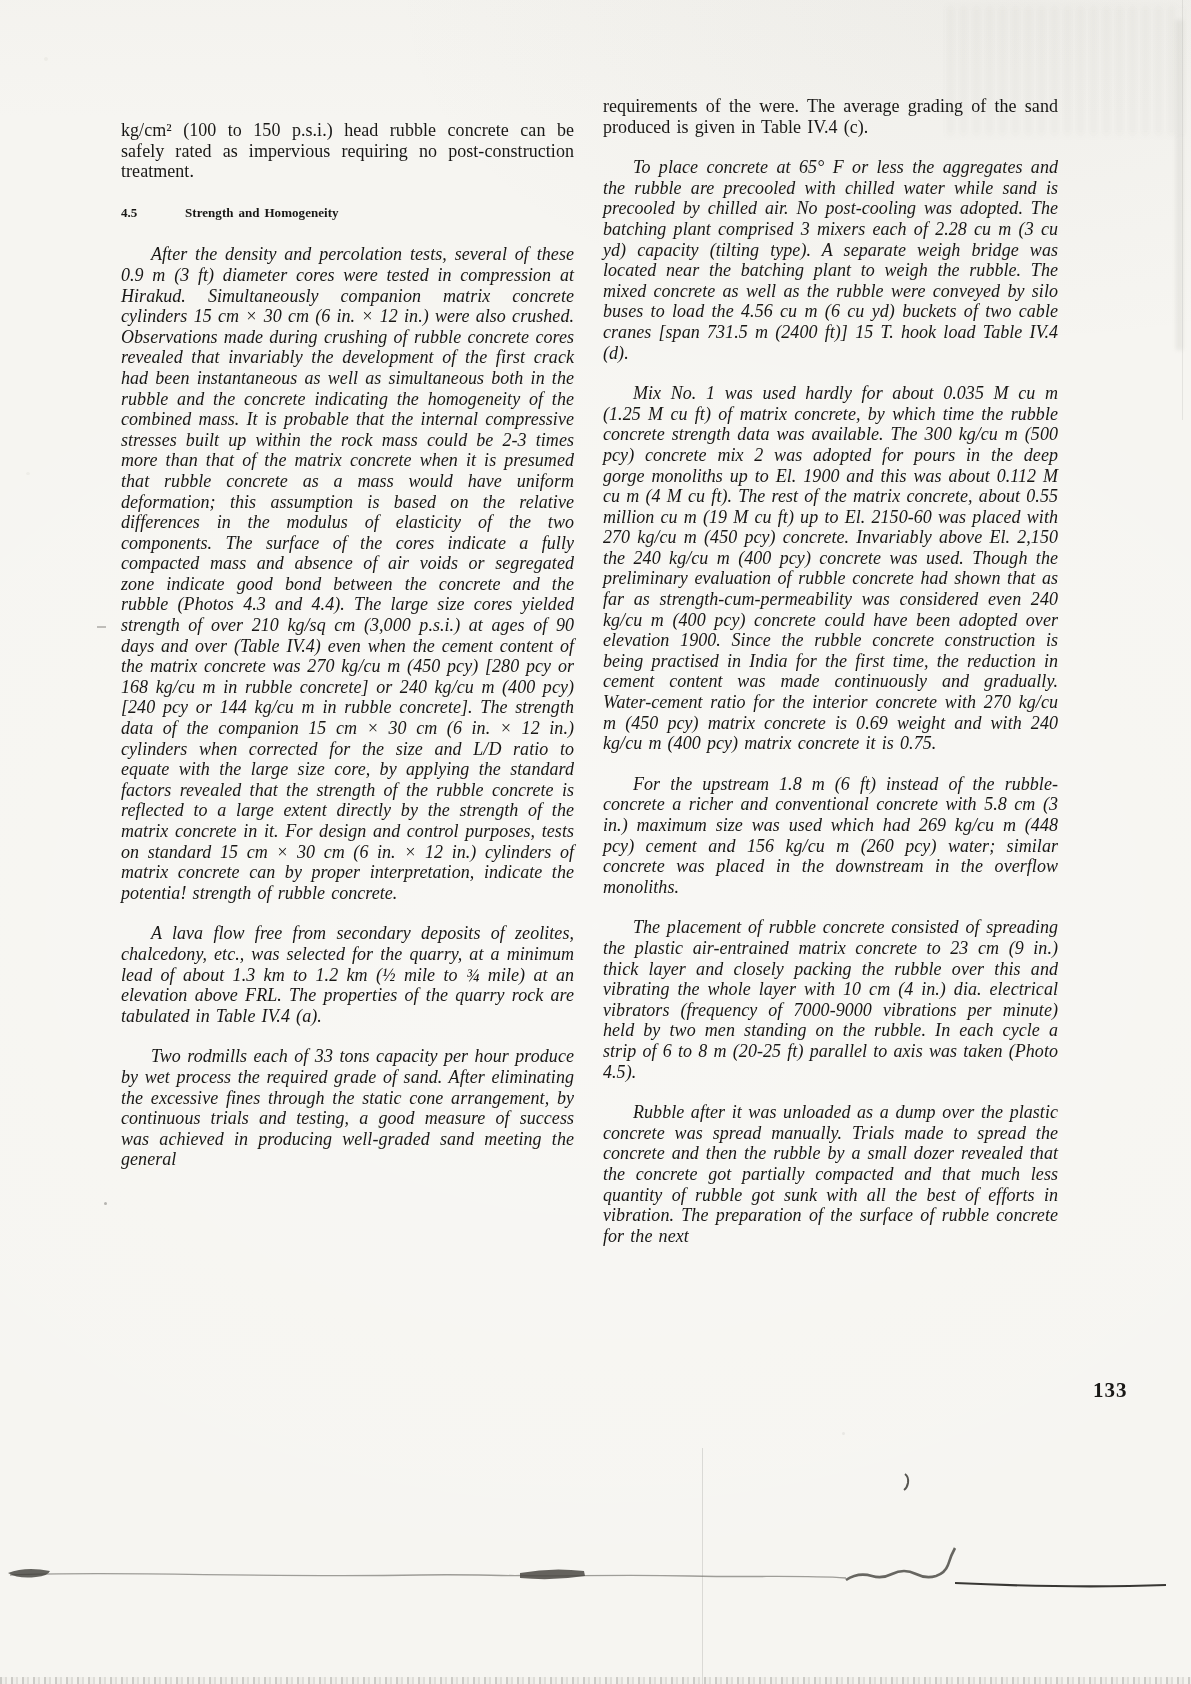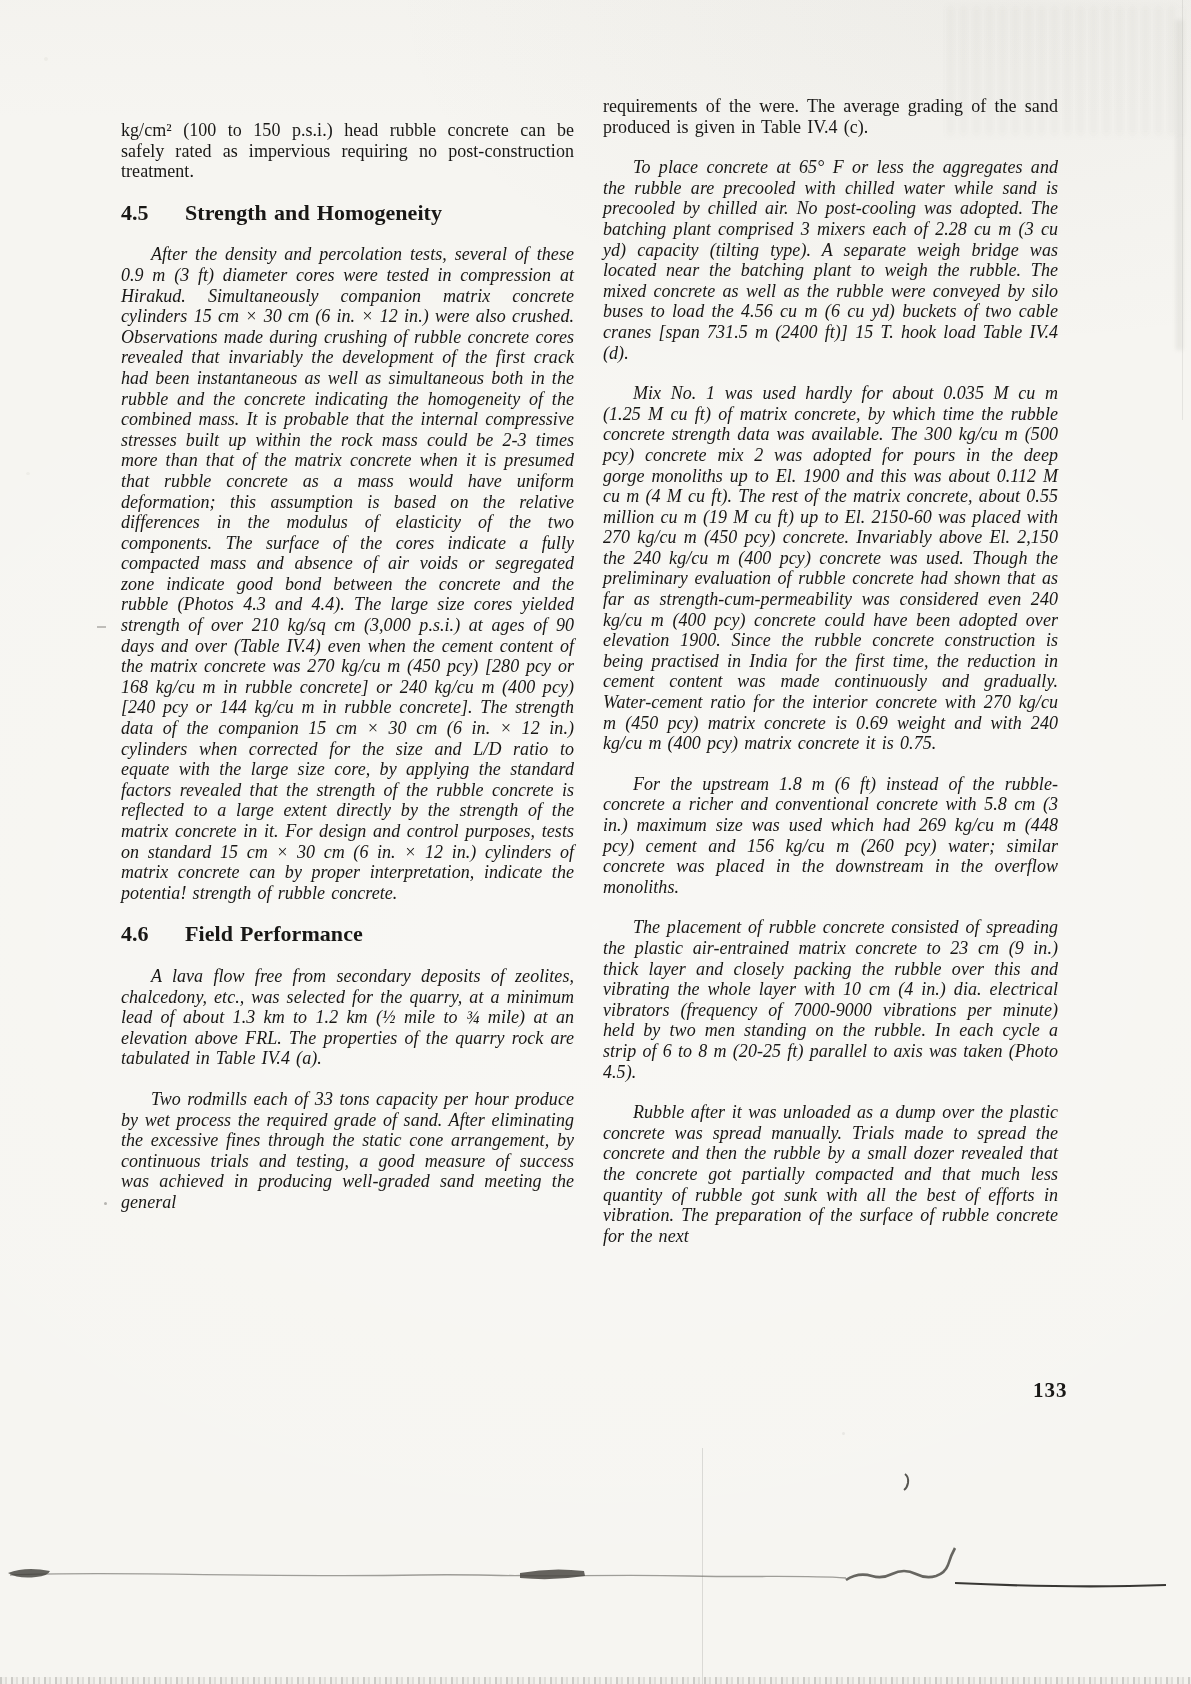--- a/index.html
+++ b/index.html
@@ -25,27 +25,27 @@
     letter-spacing:0.05px;
     word-spacing:1.6px;
   }
   .col-left{left:121px;top:100px;width:453px;margin-top:20px;}
   .col-right{left:603px;top:96px;width:455px;}
   .para{margin:0 0 20px 0;}
   .para.indent{text-indent:30px;font-style:italic;}
   .heading{
     font-weight:bold;
     margin:21px 0 21px 0;
-    font-size:22px;
+    font-size:13px;
     text-align:left;
     white-space:nowrap;
   }
   .heading .num{display:inline-block;width:64px;}
   .page-number{
-    position:absolute;left:1033px;top:1378px;
+    position:absolute;left:1093px;top:1378px;
     font-size:21px;font-weight:bold;letter-spacing:1px;
   }
   
   .ghost-topright{
     position:absolute;left:948px;top:6px;width:235px;height:130px;
     background:repeating-linear-gradient(90deg,
       rgba(140,138,130,0.13) 0 5px, rgba(240,240,235,0) 5px 13px);
     filter:blur(3px);opacity:.7;pointer-events:none;
   }
   .ghost-topright2{
@@ -80,23 +80,20 @@
 
 <div class="col col-left">
   <p class="para">kg/cm² (100 to 150 p.s.i.) head rubble concrete can be safely rated as impervious requiring no post-construction treatment.</p>
 
   <div class="heading">
     <span class="num">4.5</span><span>Strength and Homogeneity</span>
   </div>
 
   <p class="para indent">After the density and percolation tests, several of these 0.9 m (3 ft) diameter cores were tested in compression at Hirakud. Simultaneously companion matrix concrete cylinders 15 cm × 30 cm (6 in. × 12 in.) were also crushed. Observations made during crushing of rubble concrete cores revealed that invariably the development of the first crack had been instantaneous as well as simultaneous both in the rubble and the concrete indicating the homogeneity of the combined mass. It is probable that the internal compressive stresses built up within the rock mass could be 2-3 times more than that of the matrix concrete when it is presumed that rubble concrete as a mass would have uniform deformation; this assumption is based on the relative differences in the modulus of elasticity of the two components. The surface of the cores indicate a fully compacted mass and absence of air voids or segregated zone indicate good bond between the concrete and the rubble (Photos 4.3 and 4.4). The large size cores yielded strength of over 210 kg/sq cm (3,000 p.s.i.) at ages of 90 days and over (Table IV.4) even when the cement content of the matrix concrete was 270 kg/cu m (450 pcy) [280 pcy or 168 kg/cu m in rubble concrete] or 240 kg/cu m (400 pcy) [240 pcy or 144 kg/cu m in rubble concrete]. The strength data of the companion 15 cm × 30 cm (6 in. × 12 in.) cylinders when corrected for the size and L/D ratio to equate with the large size core, by applying the standard factors revealed that the strength of the rubble concrete is reflected to a large extent directly by the strength of the matrix concrete in it. For design and control purposes, tests on standard 15 cm × 30 cm (6 in. × 12 in.) cylinders of matrix concrete can by proper interpretation, indicate the potentia! strength of rubble concrete.</p>
 
-  <div class="heading">
-    <span class="num">4.6</span><span>Field Performance</span>
-  </div>
 
   <p class="para indent">A lava flow free from secondary deposits of zeolites, chalcedony, etc., was selected for the quarry, at a minimum lead of about 1.3 km to 1.2 km (½ mile to ¾ mile) at an elevation above FRL. The properties of the quarry rock are tabulated in Table IV.4 (a).</p>
 
 
   <p class="para indent">Two rodmills each of 33 tons capacity per hour produce by wet process the required grade of sand. After eliminating the excessive fines through the static cone arrangement, by continuous trials and testing, a good measure of success was achieved in producing well-graded sand meeting the general</p>
 </div>
 
 <div class="col col-right">
   <p class="para">requirements of the were. The average grading of the sand produced is given in Table IV.4 (c).</p>
 

